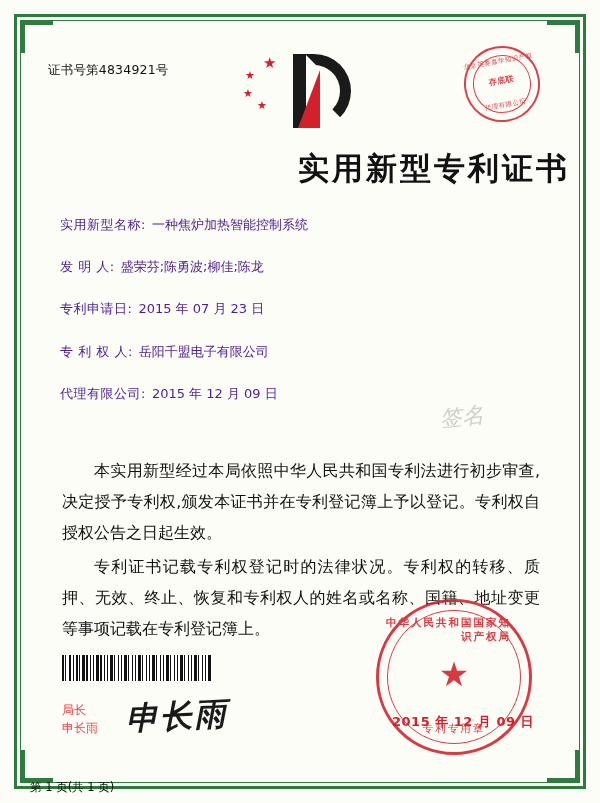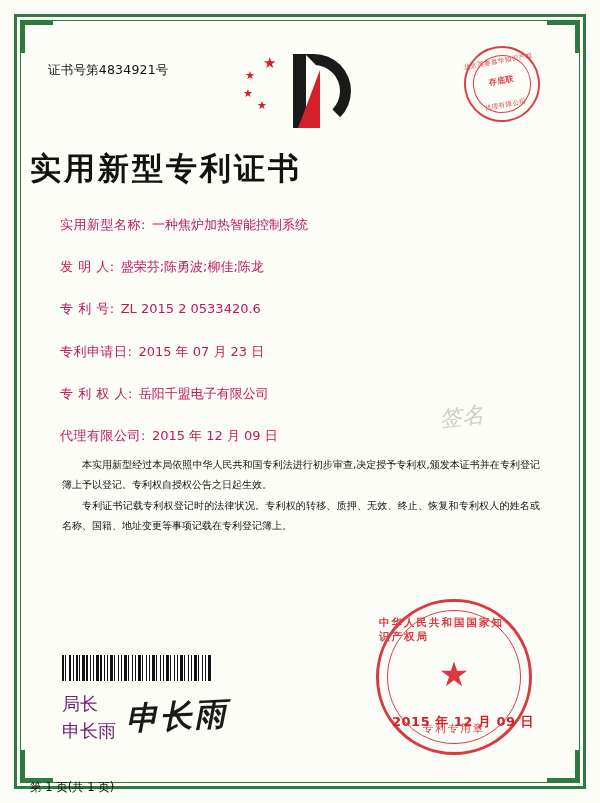--- a/index.html
+++ b/index.html
@@ -154,50 +154,50 @@
     border-bottom-color: transparent;
     border-radius: 0 40px 40px 0;
     box-sizing: border-box;
   }
 
   .title {
     position: absolute;
     top: 118px;
     left: 0;
     right: 0;
-    text-align: left;
+    text-align: right;
     font-family: "DejaVu Serif", "Liberation Serif", serif;
     font-size: 31px;
     font-weight: bold;
     letter-spacing: 3px;
     color: #111;
   }
 
   .fields {
     position: absolute;
     top: 186px;
     left: 30px;
     right: 30px;
   }
   .field {
     font-size: 13px;
-    color: #be185d;
+    color: #4c1d95;
     margin-bottom: 24px;
     line-height: 1.4;
     white-space: nowrap;
   }
   .field .lbl { letter-spacing: 0.5px; }
   .field .val { margin-left: 6px; }
 
   .body-text {
     position: absolute;
     top: 425px;
     left: 32px;
     right: 30px;
-    font-size: 10px;
+    font-size: 16px;
     line-height: 1.95;
     color: #111;
     text-align: justify;
   }
   .body-text p {
     margin: 0 0 2px 0;
     text-indent: 2em;
   }
 
   .barcode {
@@ -210,24 +210,24 @@
       repeating-linear-gradient(90deg,
         #111 0px, #111 1.5px, #fff 1.5px, #fff 3px,
         #111 3px, #111 4px, #fff 4px, #fff 6.5px,
         #111 6.5px, #111 9px, #fff 9px, #fff 10.5px,
         #111 10.5px, #111 11.5px, #fff 11.5px, #fff 14px);
   }
 
   .signature-block {
     position: absolute;
     left: 32px;
-    bottom: 29px;
-    font-size: 18px;
+    bottom: 36px;
+    font-size: 12px;
     line-height: 1.5;
-    color: #701a75;
+    color: #ef4444;
   }
   .handwriting {
     position: absolute;
     left: 96px;
     bottom: 34px;
     font-family: "DejaVu Serif", "Liberation Serif", serif;
     font-size: 32px;
     font-style: italic;
     font-weight: bold;
     letter-spacing: 2px;
@@ -258,21 +258,21 @@
     left: 50%;
     top: 50%;
     transform: translate(-50%,-58%);
     font-size: 34px;
     line-height: 1;
   }
   .big-stamp .bs-top {
     position: absolute;
     left: 0; right: 18px;
     top: 14px;
-    text-align: left;
+    text-align: right;
     font-size: 10.5px;
     letter-spacing: 2px;
     font-weight: bold;
   }
   .big-stamp .bs-bottom {
     position: absolute;
     left: 0; right: 0;
     bottom: 16px;
     text-align: center;
     font-size: 10.5px;
@@ -348,23 +348,20 @@
     <div class="title">实用新型专利证书</div>
 
     <div class="fields">
       <div class="field">
         <span class="lbl">实用新型名称:</span><span class="val">一种焦炉加热智能控制系统</span>
       </div>
       <div class="field">
         <span class="lbl">发 明 人:</span><span class="val">盛荣芬;陈勇波;柳佳;陈龙</span>
       </div>
       <div class="field">
-        <span class="lbl">专 利 号:</span><span class="val">ZL 2015 2 0533420.6</span>
-      </div>
-      <div class="field">
         <span class="lbl">专利申请日:</span><span class="val">2015 年 07 月 23 日</span>
       </div>
       <div class="field">
         <span class="lbl">专 利 权 人:</span><span class="val">岳阳千盟电子有限公司</span>
       </div>
       <div class="field">
         <span class="lbl">代理有限公司:</span><span class="val">2015 年 12 月 09 日</span>
       </div>
     </div>
 

